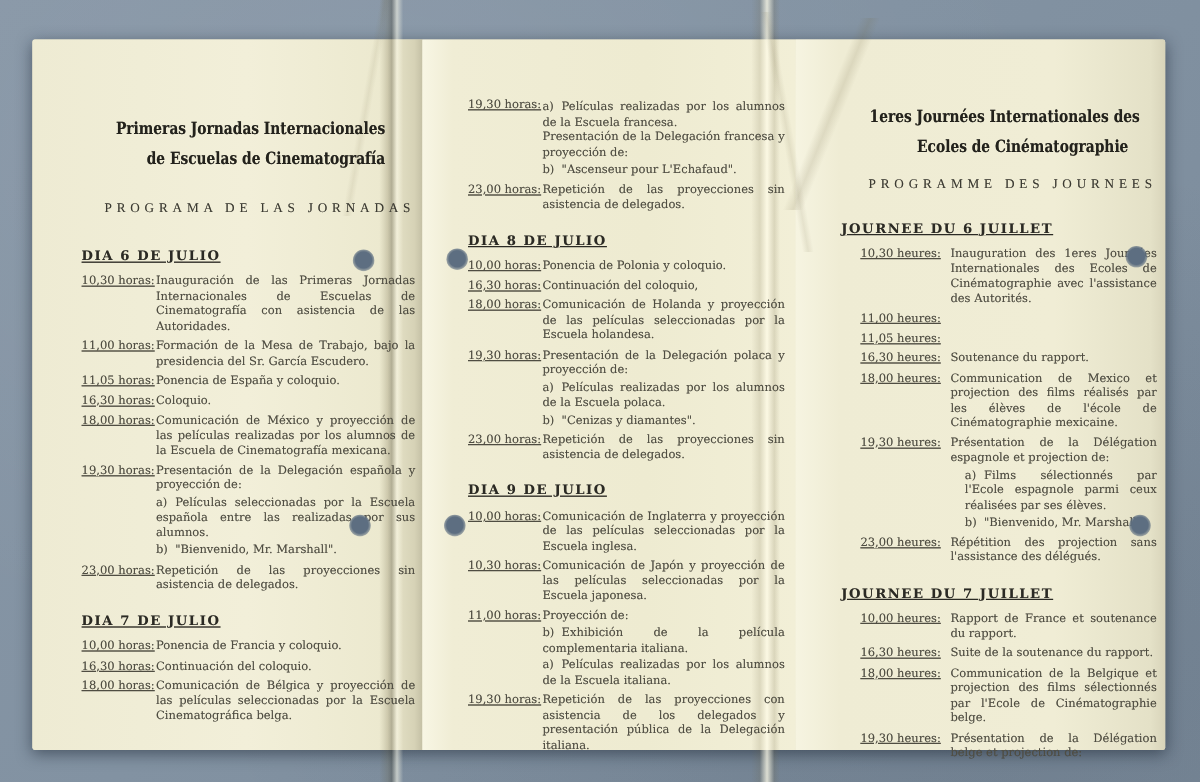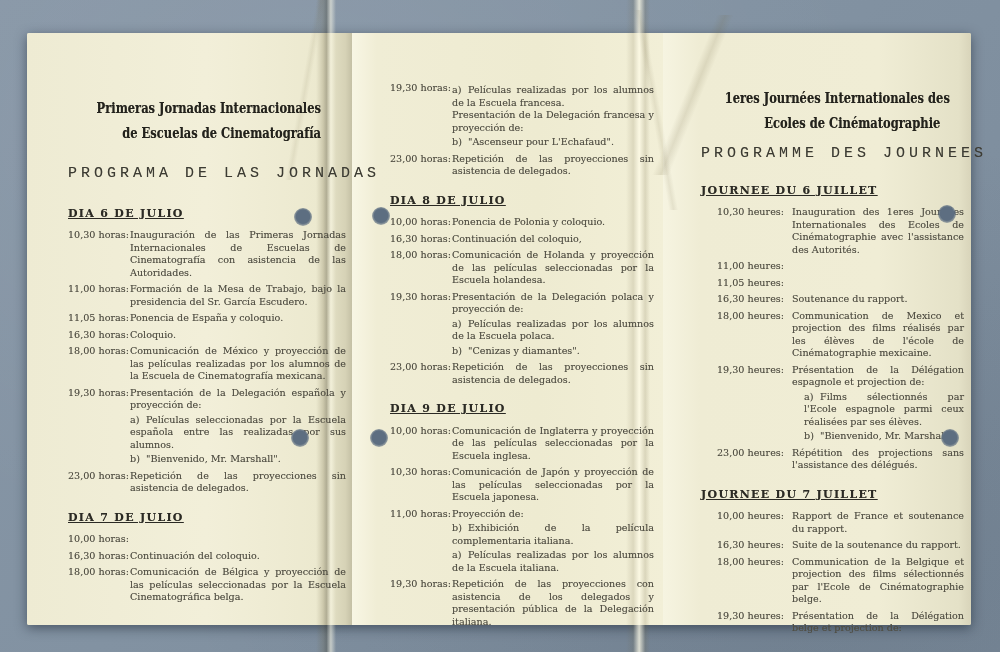--- a/index.html
+++ b/index.html
@@ -40,26 +40,26 @@
   .col{position:absolute;color:#4f4d42;font-size:9.6px;line-height:12.5px;
     text-shadow:0 0 .5px rgba(79,77,66,.45);}
   .col1{left:68px;top:96px;width:278px;}
   .col2{left:390px;top:82px;width:264px;}
   .col3{left:701px;top:86px;width:263px;}
   .title{margin:0 0 23px;text-align:right;font-weight:700;font-size:14px;line-height:24.5px;color:#23221c;
     text-shadow:0 0 .6px rgba(35,34,28,.5);}
   .col3 .title{margin-bottom:13px;}
   .tline{display:block;white-space:nowrap;transform:scaleX(.82);}
   .subtitle{margin:0 0 27px;text-align:right;white-space:nowrap;
-    font-family:Liberation Mono, monospace;font-size:15px;letter-spacing:4px;color:#3c3b33;}
+    font-family:Liberation Serif, serif;font-size:11px;letter-spacing:4px;color:#3c3b33;}
   .col3 .subtitle{margin-bottom:24px;}
   .day-heading{font-weight:700;font-size:11px;letter-spacing:1.3px;color:#2b2a24;margin:0 0 9px;text-decoration:underline;}
   .section{margin-bottom:17px;}
   .entry{display:flex;margin-bottom:4px;}
-  .time{flex:0 0 62px;white-space:nowrap;}
+  .time{flex:0 0 62px;white-space:nowrap;text-decoration:underline;}
   .col3 .time{flex:0 0 75px;margin-left:16px;}
   .ebody{flex:1;min-width:0;}
   .txt{margin:0;text-align:justify;}
   p.sub{margin-top:2px;}
   .col3 p.sub{margin-left:12px;}
   .sub-label{display:inline-block;width:16px;}
 </style>
 </head>
 <body>
 
@@ -128,20 +128,23 @@
             <span class="time">23,00 horas:</span>
             <div class="ebody">
               <p class="txt">Repetición de las proyecciones sin asistencia de delegados.</p>
             </div>
           </div>
         </div>
         <div class="section">
           <div class="day-heading">DIA 7 DE JULIO</div>
           <div class="entry">
             <span class="time">10,00 horas:</span>
+            <div class="ebody">
+              <p class="txt">Ponencia de Francia y coloquio.</p>
+            </div>
           </div>
           <div class="entry">
             <span class="time">16,30 horas:</span>
             <div class="ebody">
               <p class="txt">Continuación del coloquio.</p>
             </div>
           </div>
           <div class="entry">
             <span class="time">18,00 horas:</span>
             <div class="ebody">
@@ -276,21 +279,21 @@
             <span class="time">19,30 heures:</span>
             <div class="ebody">
               <p class="txt">Présentation de la Délégation espagnole et projection de:</p>
               <p class="txt sub"><span class="sub-label">a)</span><span>Films sélectionnés par l'Ecole espagnole parmi ceux réalisées par ses élèves.</span></p>
               <p class="txt sub"><span class="sub-label">b)</span><span>"Bienvenido, Mr. Marshall".</span></p>
             </div>
           </div>
           <div class="entry">
             <span class="time">23,00 heures:</span>
             <div class="ebody">
-              <p class="txt">Répétition des projections sans l'assistance des délégués.</p>
+              <p class="txt">Répétition des projection sans l'assistance des délégués.</p>
             </div>
           </div>
         </div>
         <div class="section">
           <div class="day-heading">JOURNEE DU 7 JUILLET</div>
           <div class="entry">
             <span class="time">10,00 heures:</span>
             <div class="ebody">
               <p class="txt">Rapport de France et soutenance du rapport.</p>
             </div>

